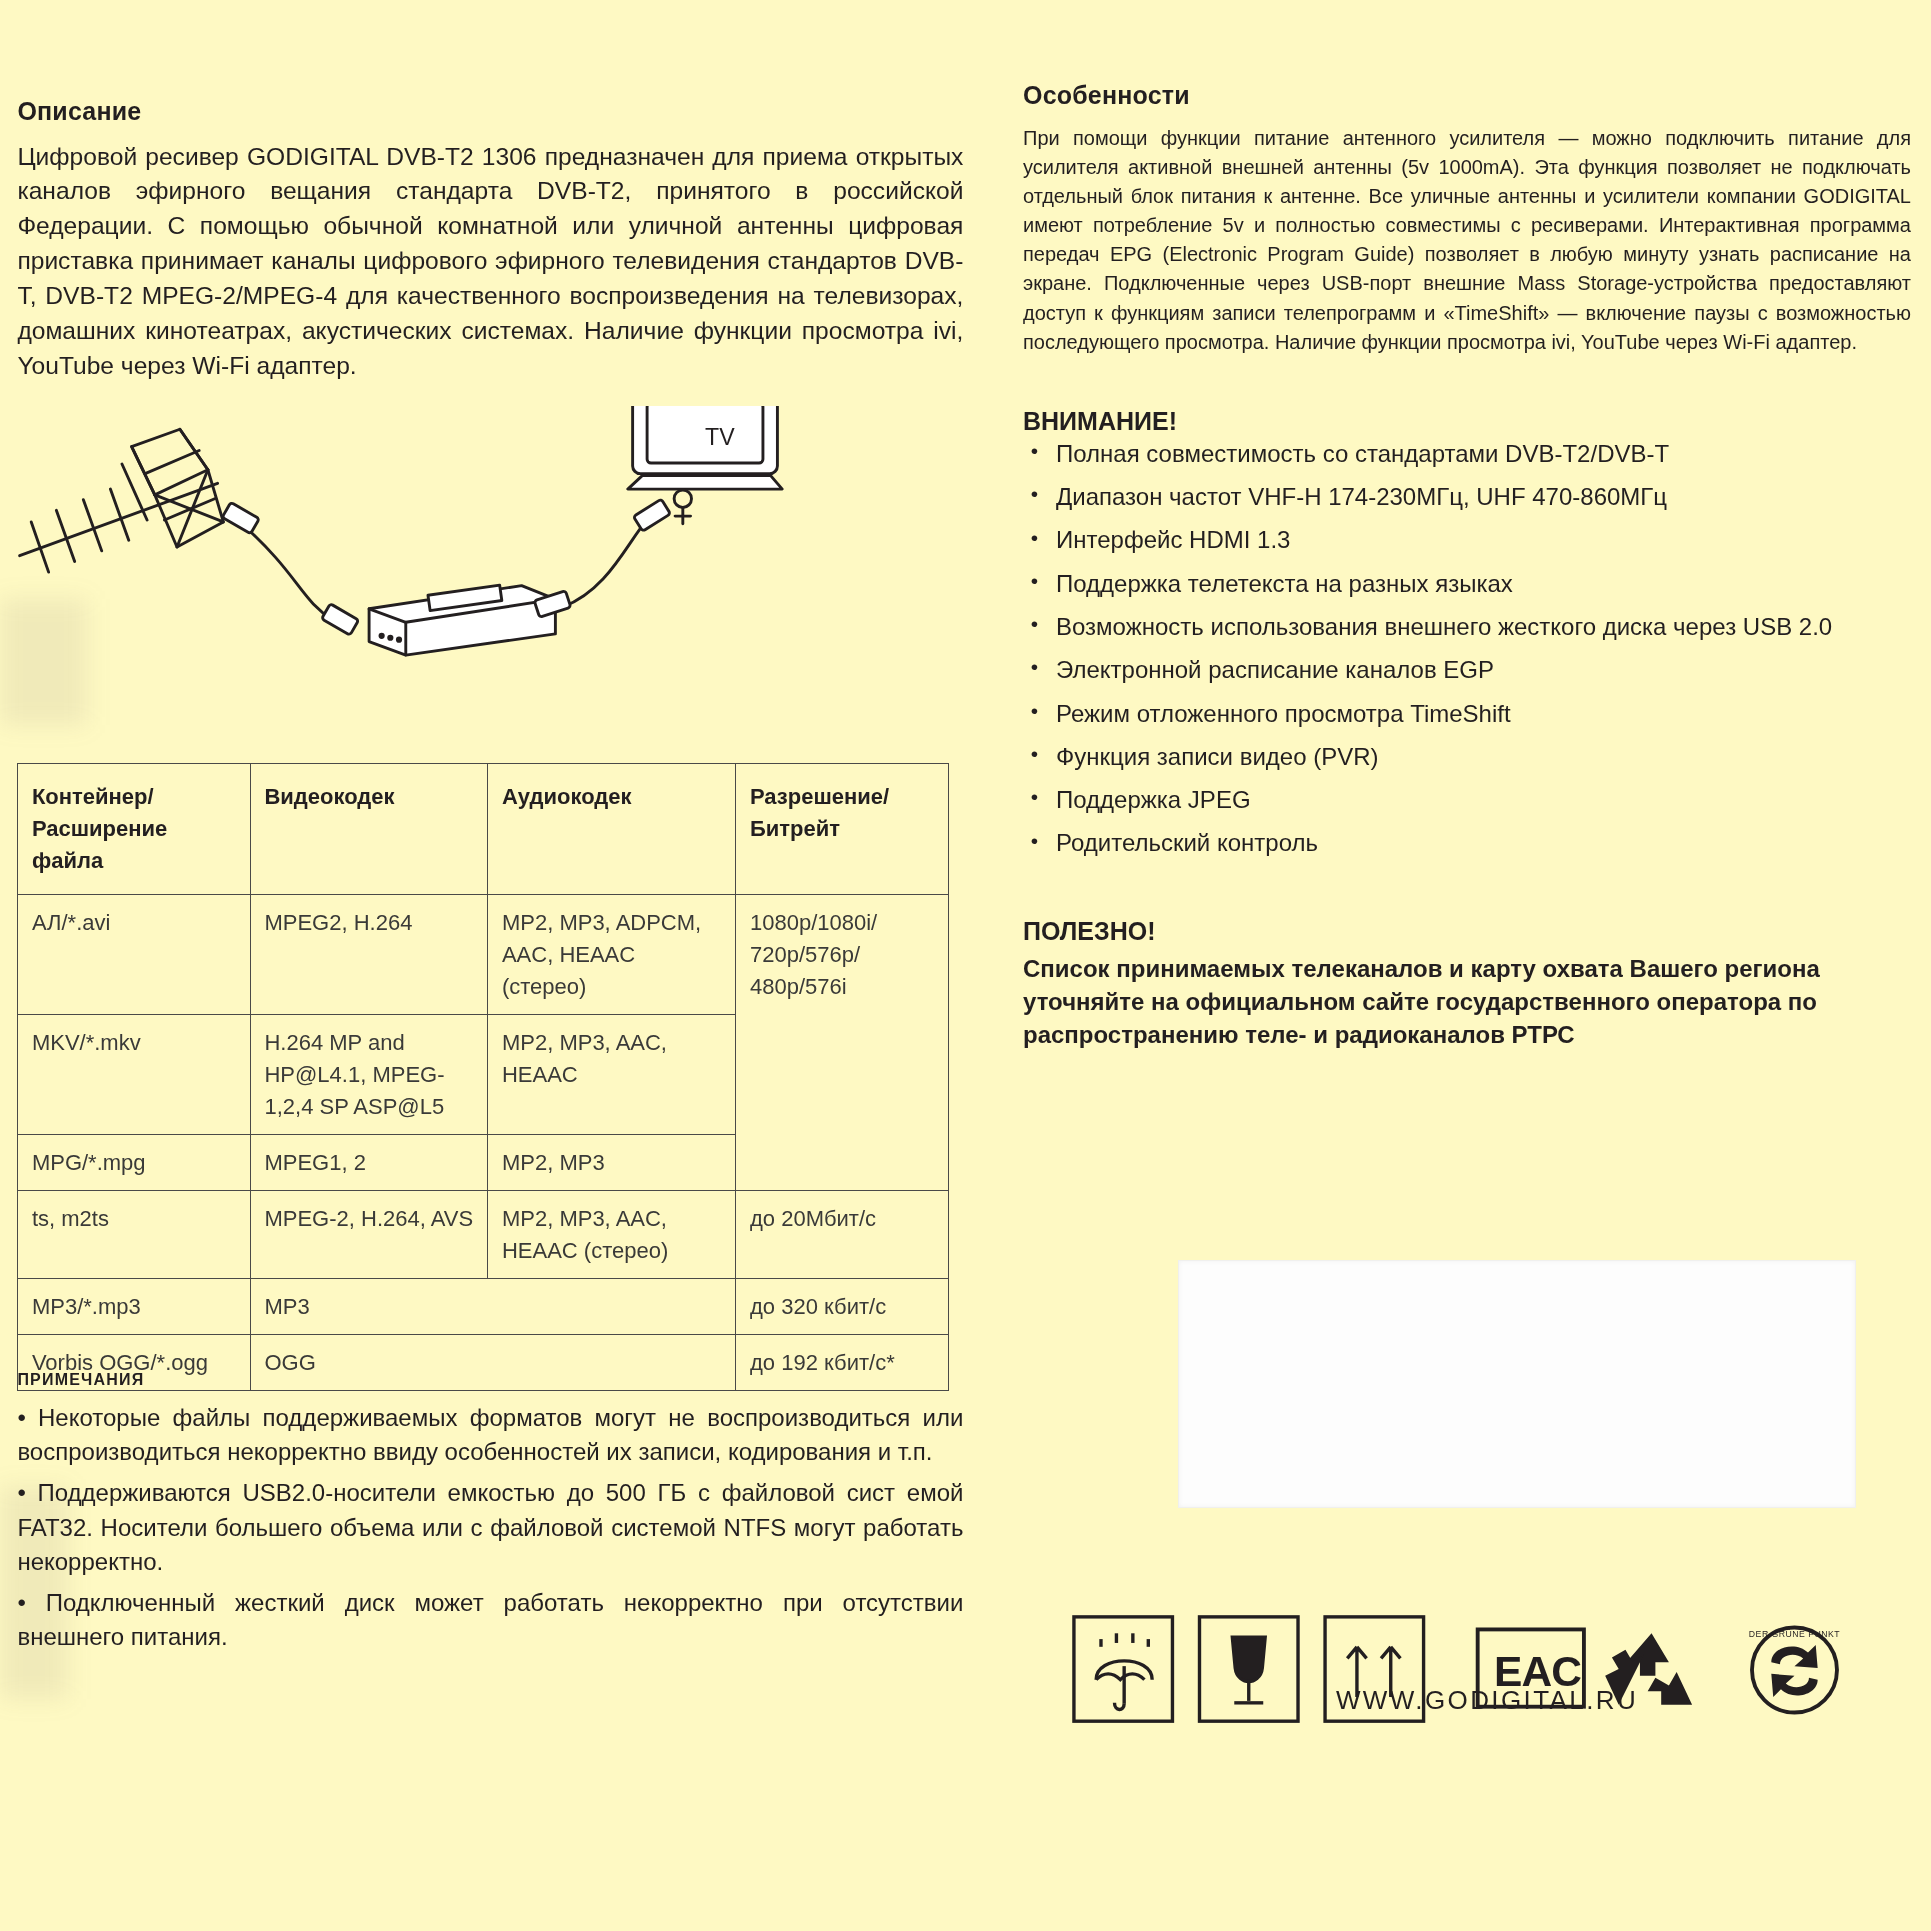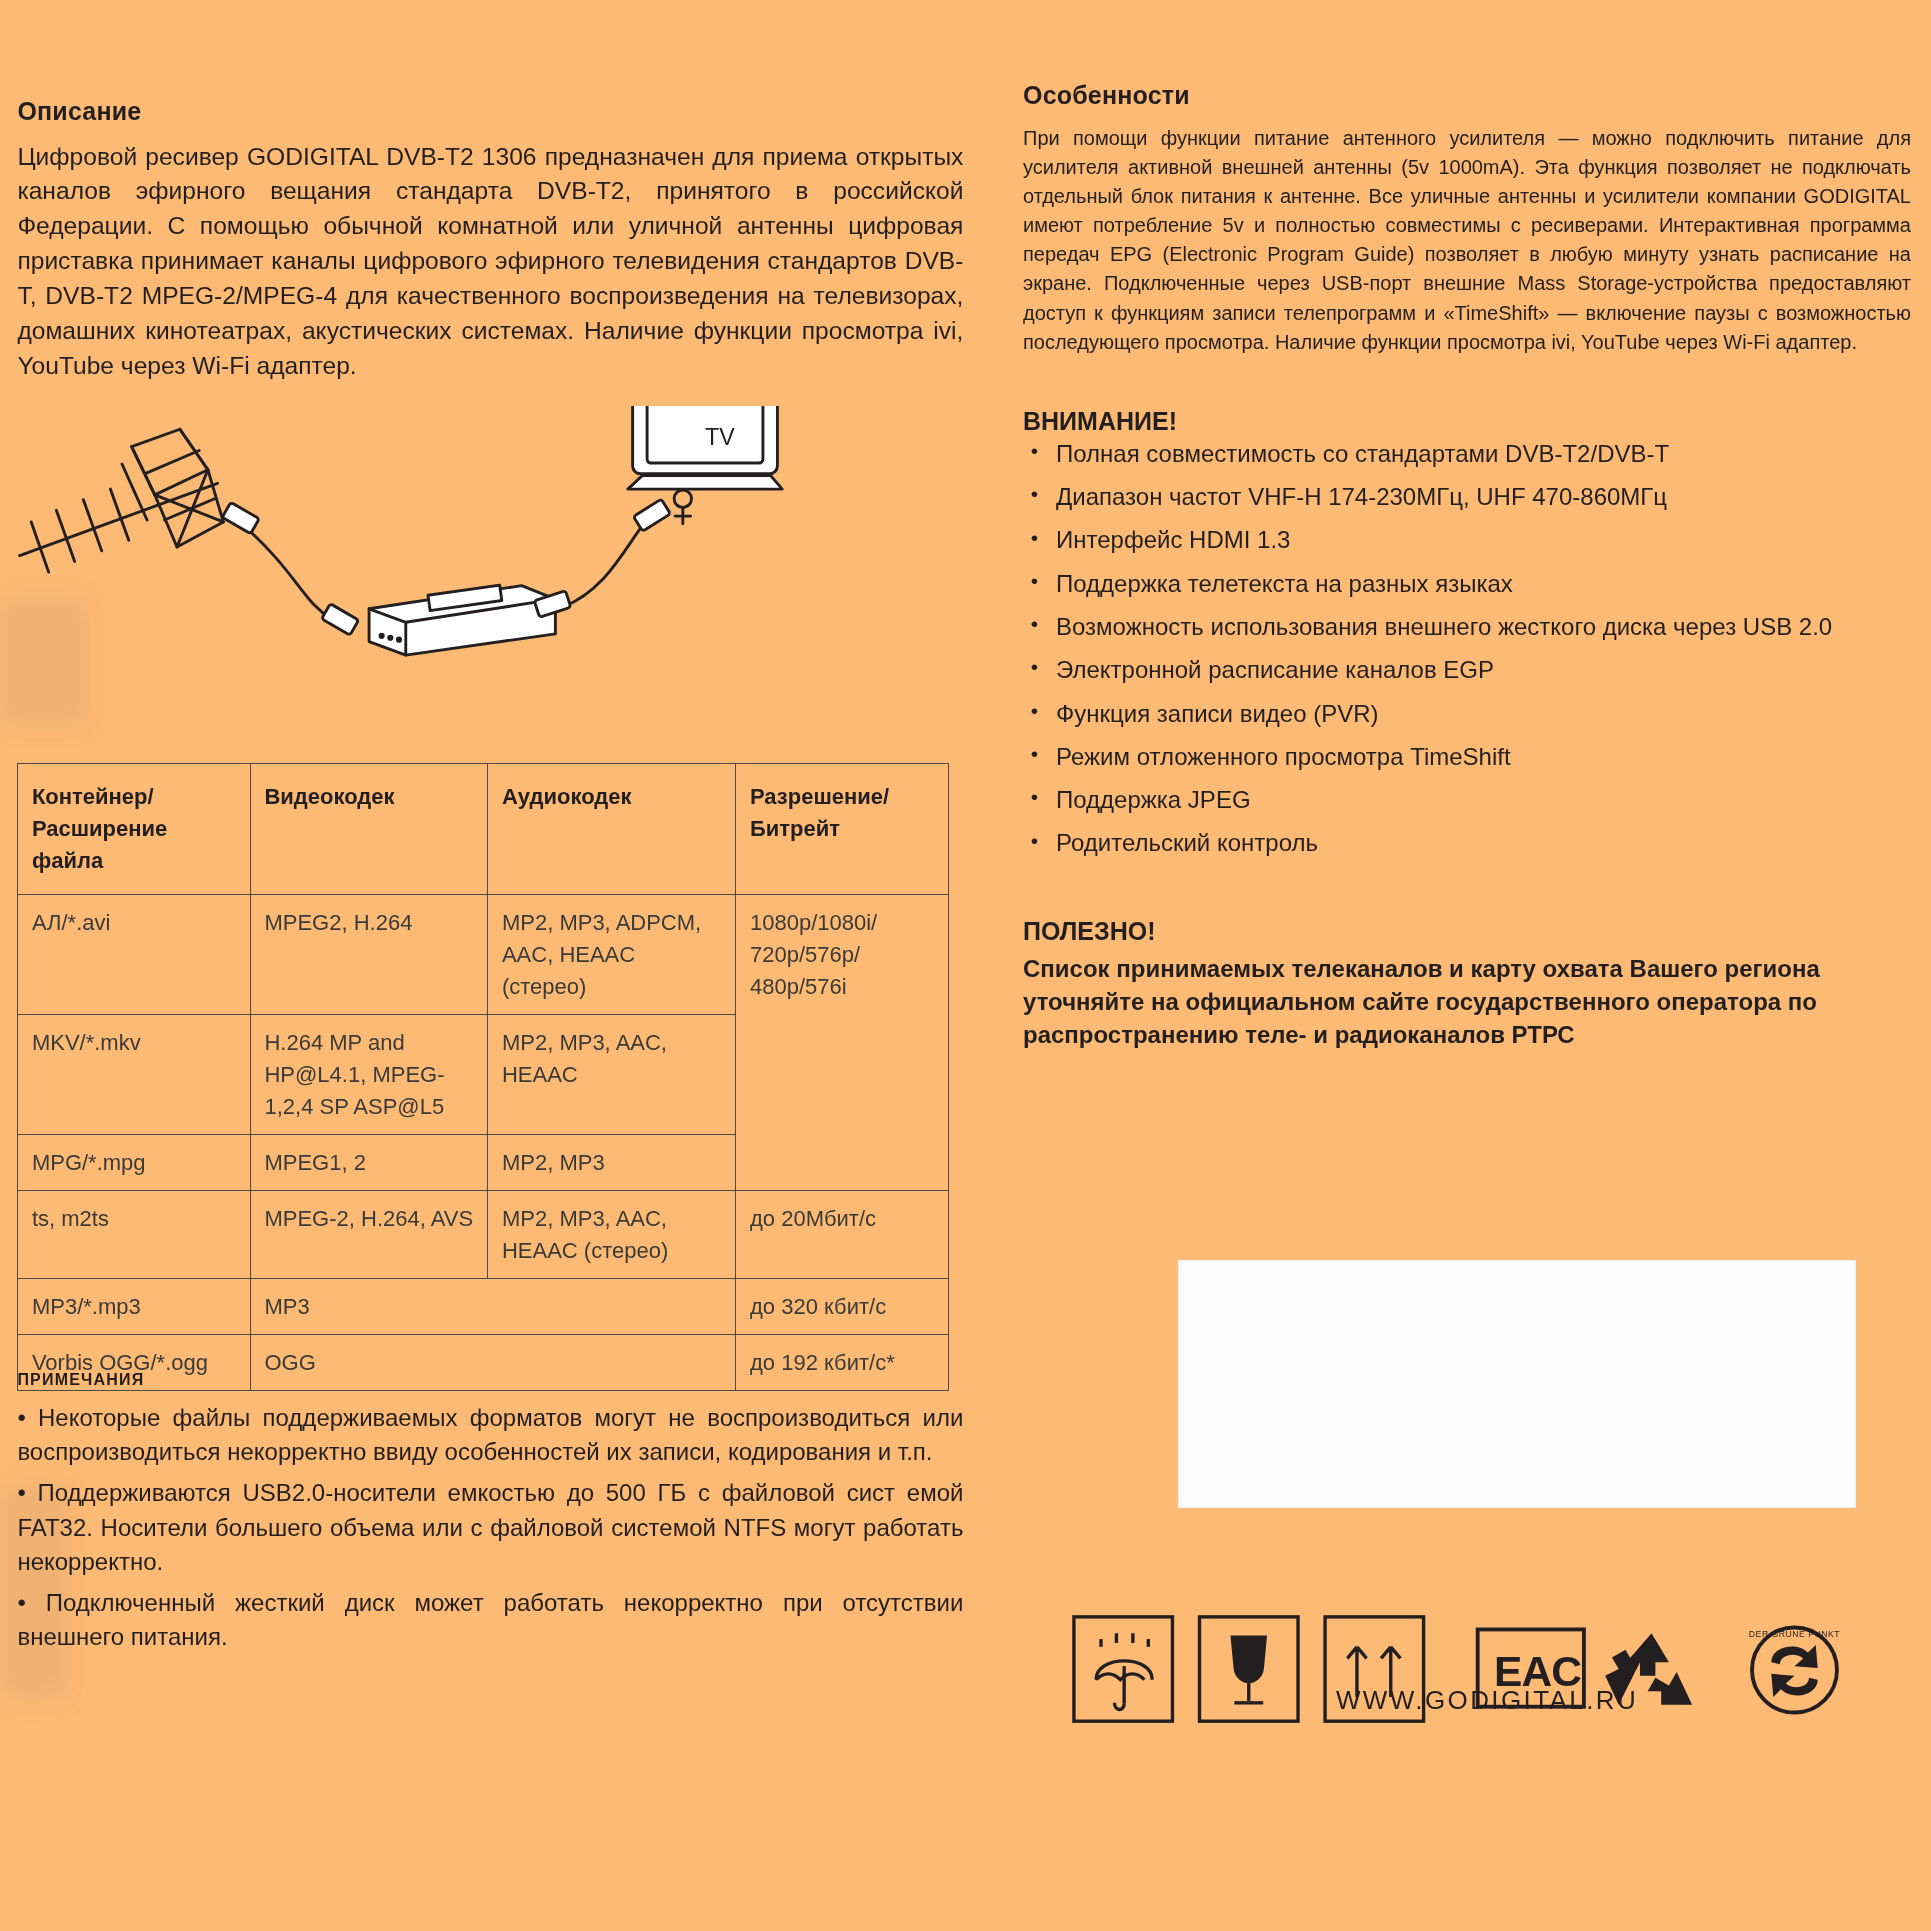--- a/index.html
+++ b/index.html
@@ -11,21 +11,21 @@
     width: 1931px;
     height: 1931px;
     font-family: "Liberation Sans", sans-serif;
     color: #231f20;
     position: relative;
     overflow: hidden;
   }
   .page {
     position: absolute;
     inset: 0;
-    background: #fdba74;
+    background: #fef9c3;
     padding-left: 32px;
   }
   
   .smudge {
     position: absolute;
     background: rgba(120,110,100,0.10);
     filter: blur(11.6px);
     pointer-events: none;
   }
   .smudge.s1 { left: 0px;  top: 599px;  width: 87px;  height: 126px; }
@@ -331,22 +331,22 @@
       <p class="attention-title">ВНИМАНИЕ!</p>
     </div>
 
     <ul class="features">
       <li>Полная совместимость со стандартами DVB-T2/DVB-T</li>
       <li>Диапазон частот VHF-H 174-230МГц, UHF 470-860МГц</li>
       <li>Интерфейс HDMI 1.3</li>
       <li>Поддержка телетекста на разных языках</li>
       <li>Возможность использования внешнего жесткого диска через USB 2.0</li>
       <li>Электронной расписание каналов EGP</li>
+      <li>Режим отложенного просмотра TimeShift</li>
       <li>Функция записи видео (PVR)</li>
-      <li>Режим отложенного просмотра TimeShift</li>
       <li>Поддержка JPEG</li>
       <li>Родительский контроль</li>
     </ul>
 
     <div class="useful-block">
       <p class="useful-title">ПОЛЕЗНО!</p>
       <p class="useful-text">Список принимаемых телеканалов и карту охвата Вашего региона уточняйте на официальном сайте государственного оператора по распространению теле- и радиоканалов РТРС</p>
     </div>
   </div>
 

